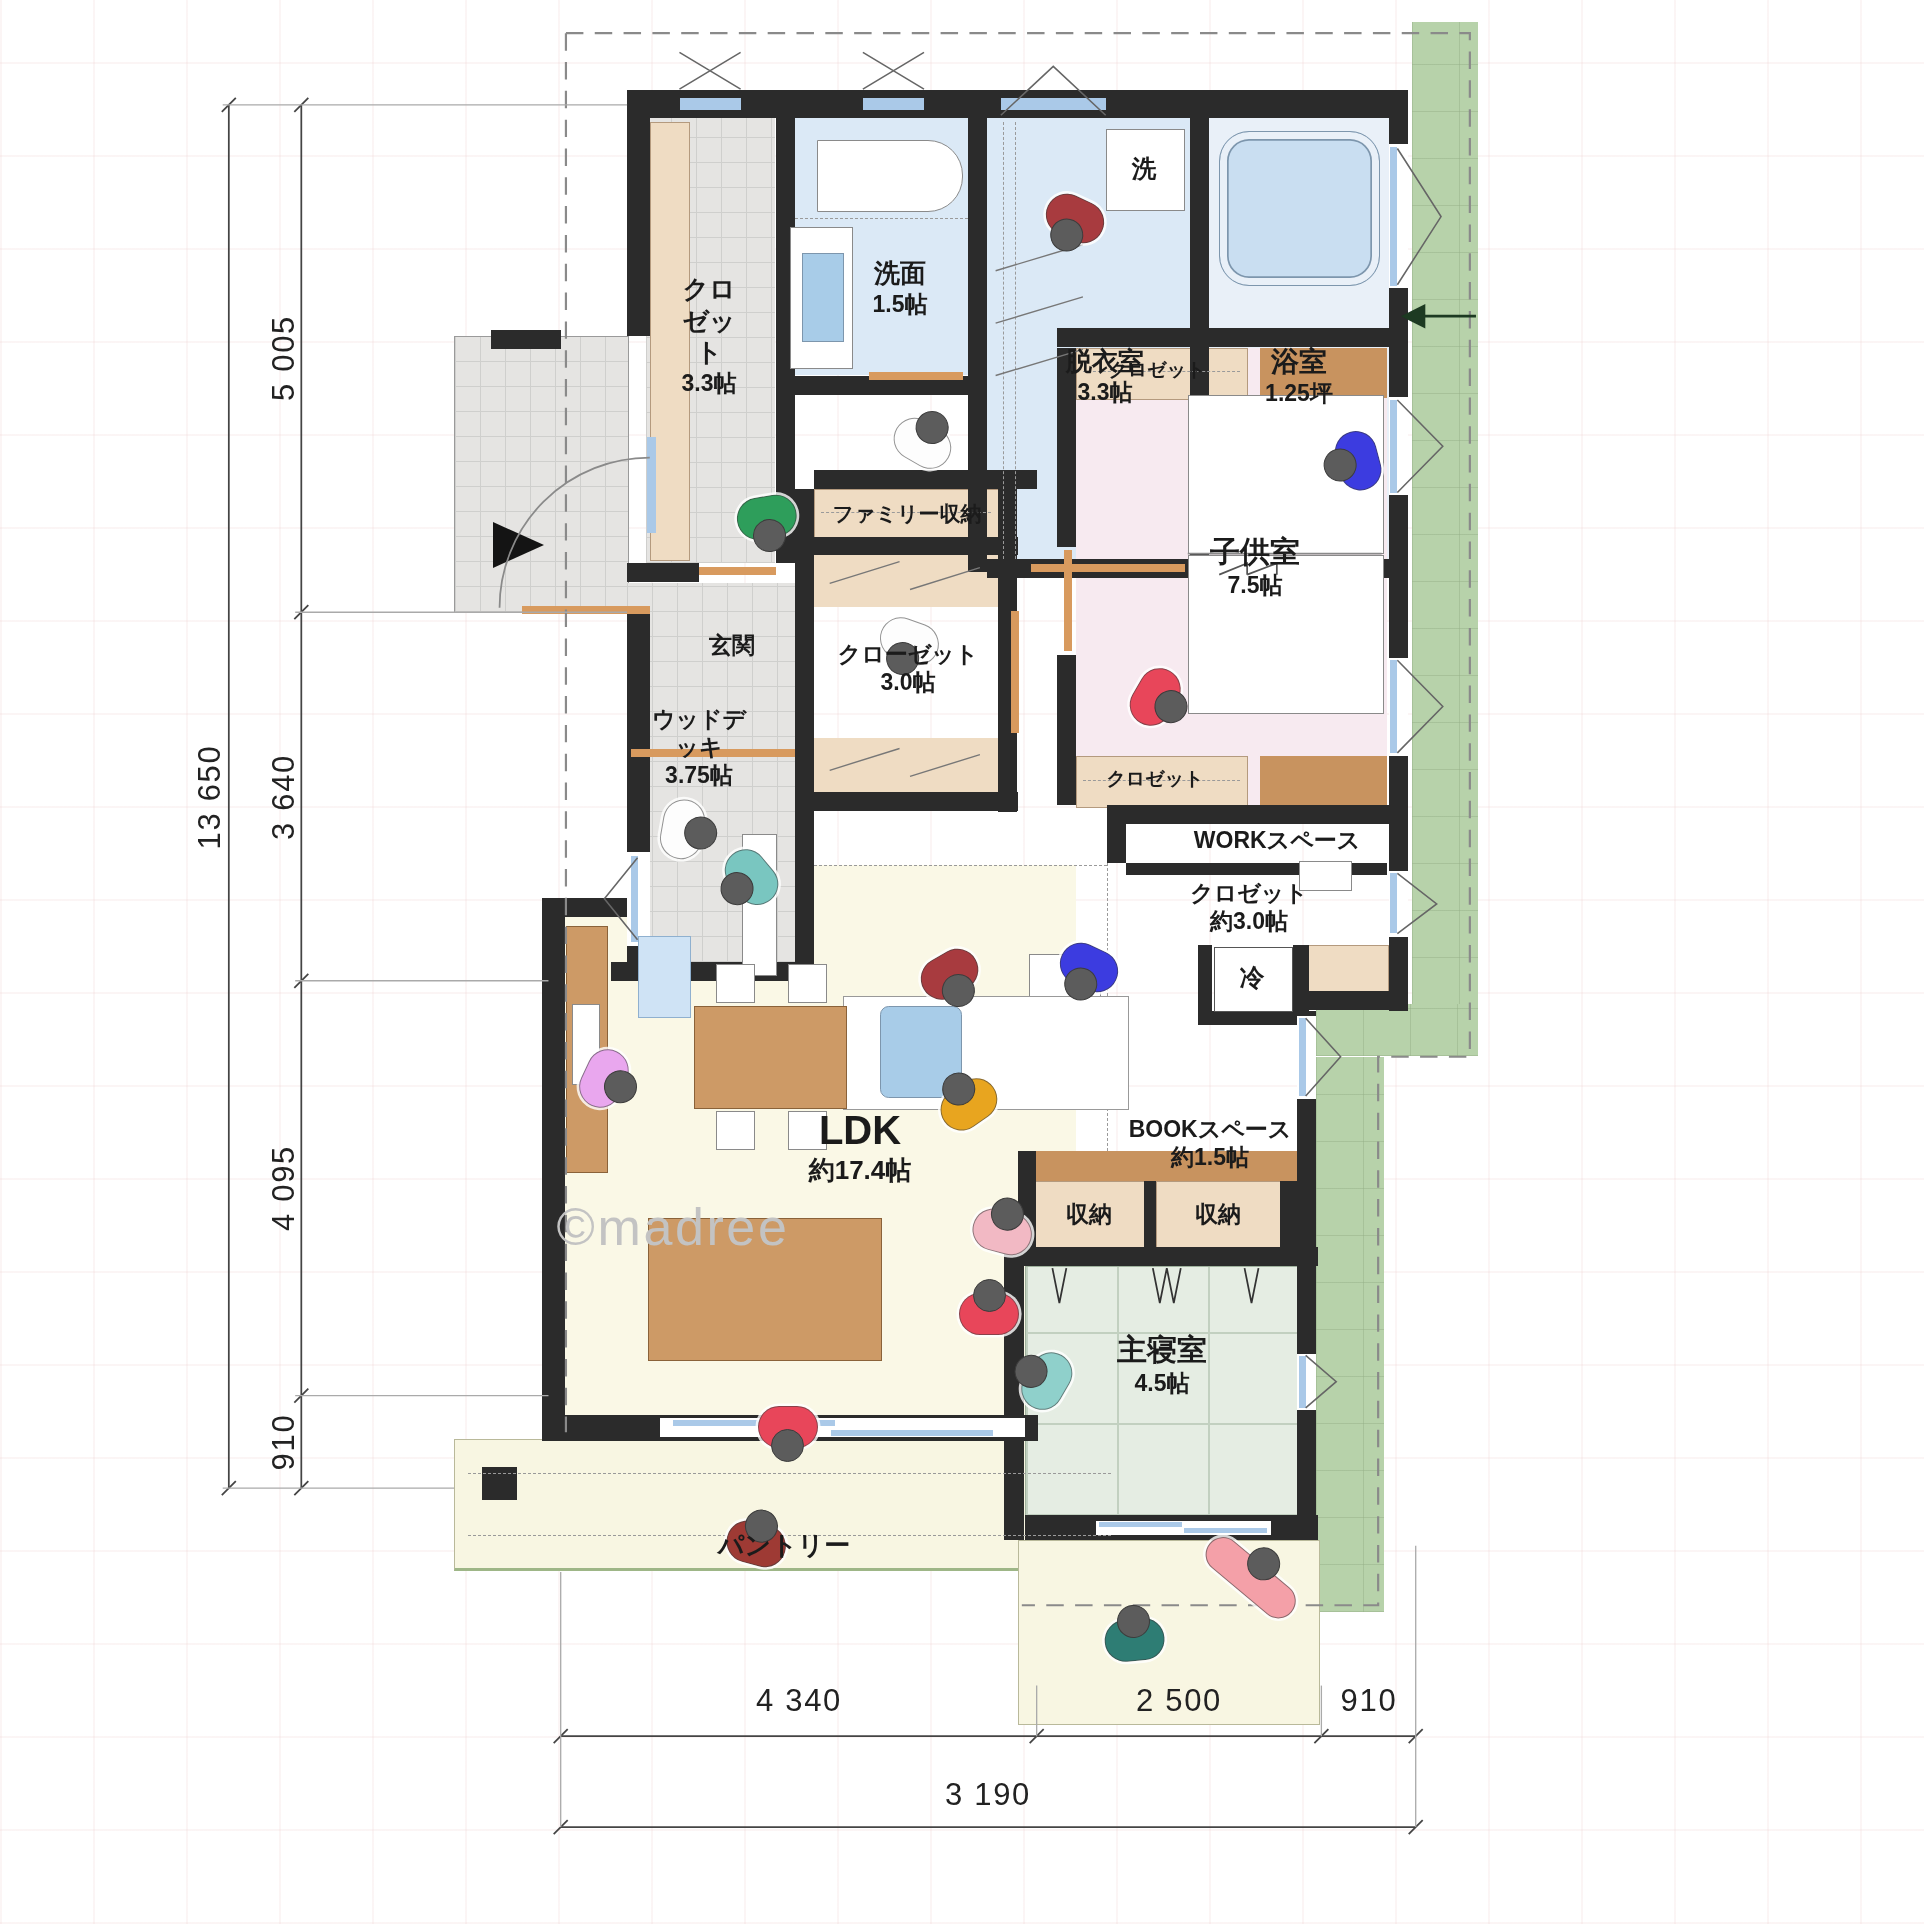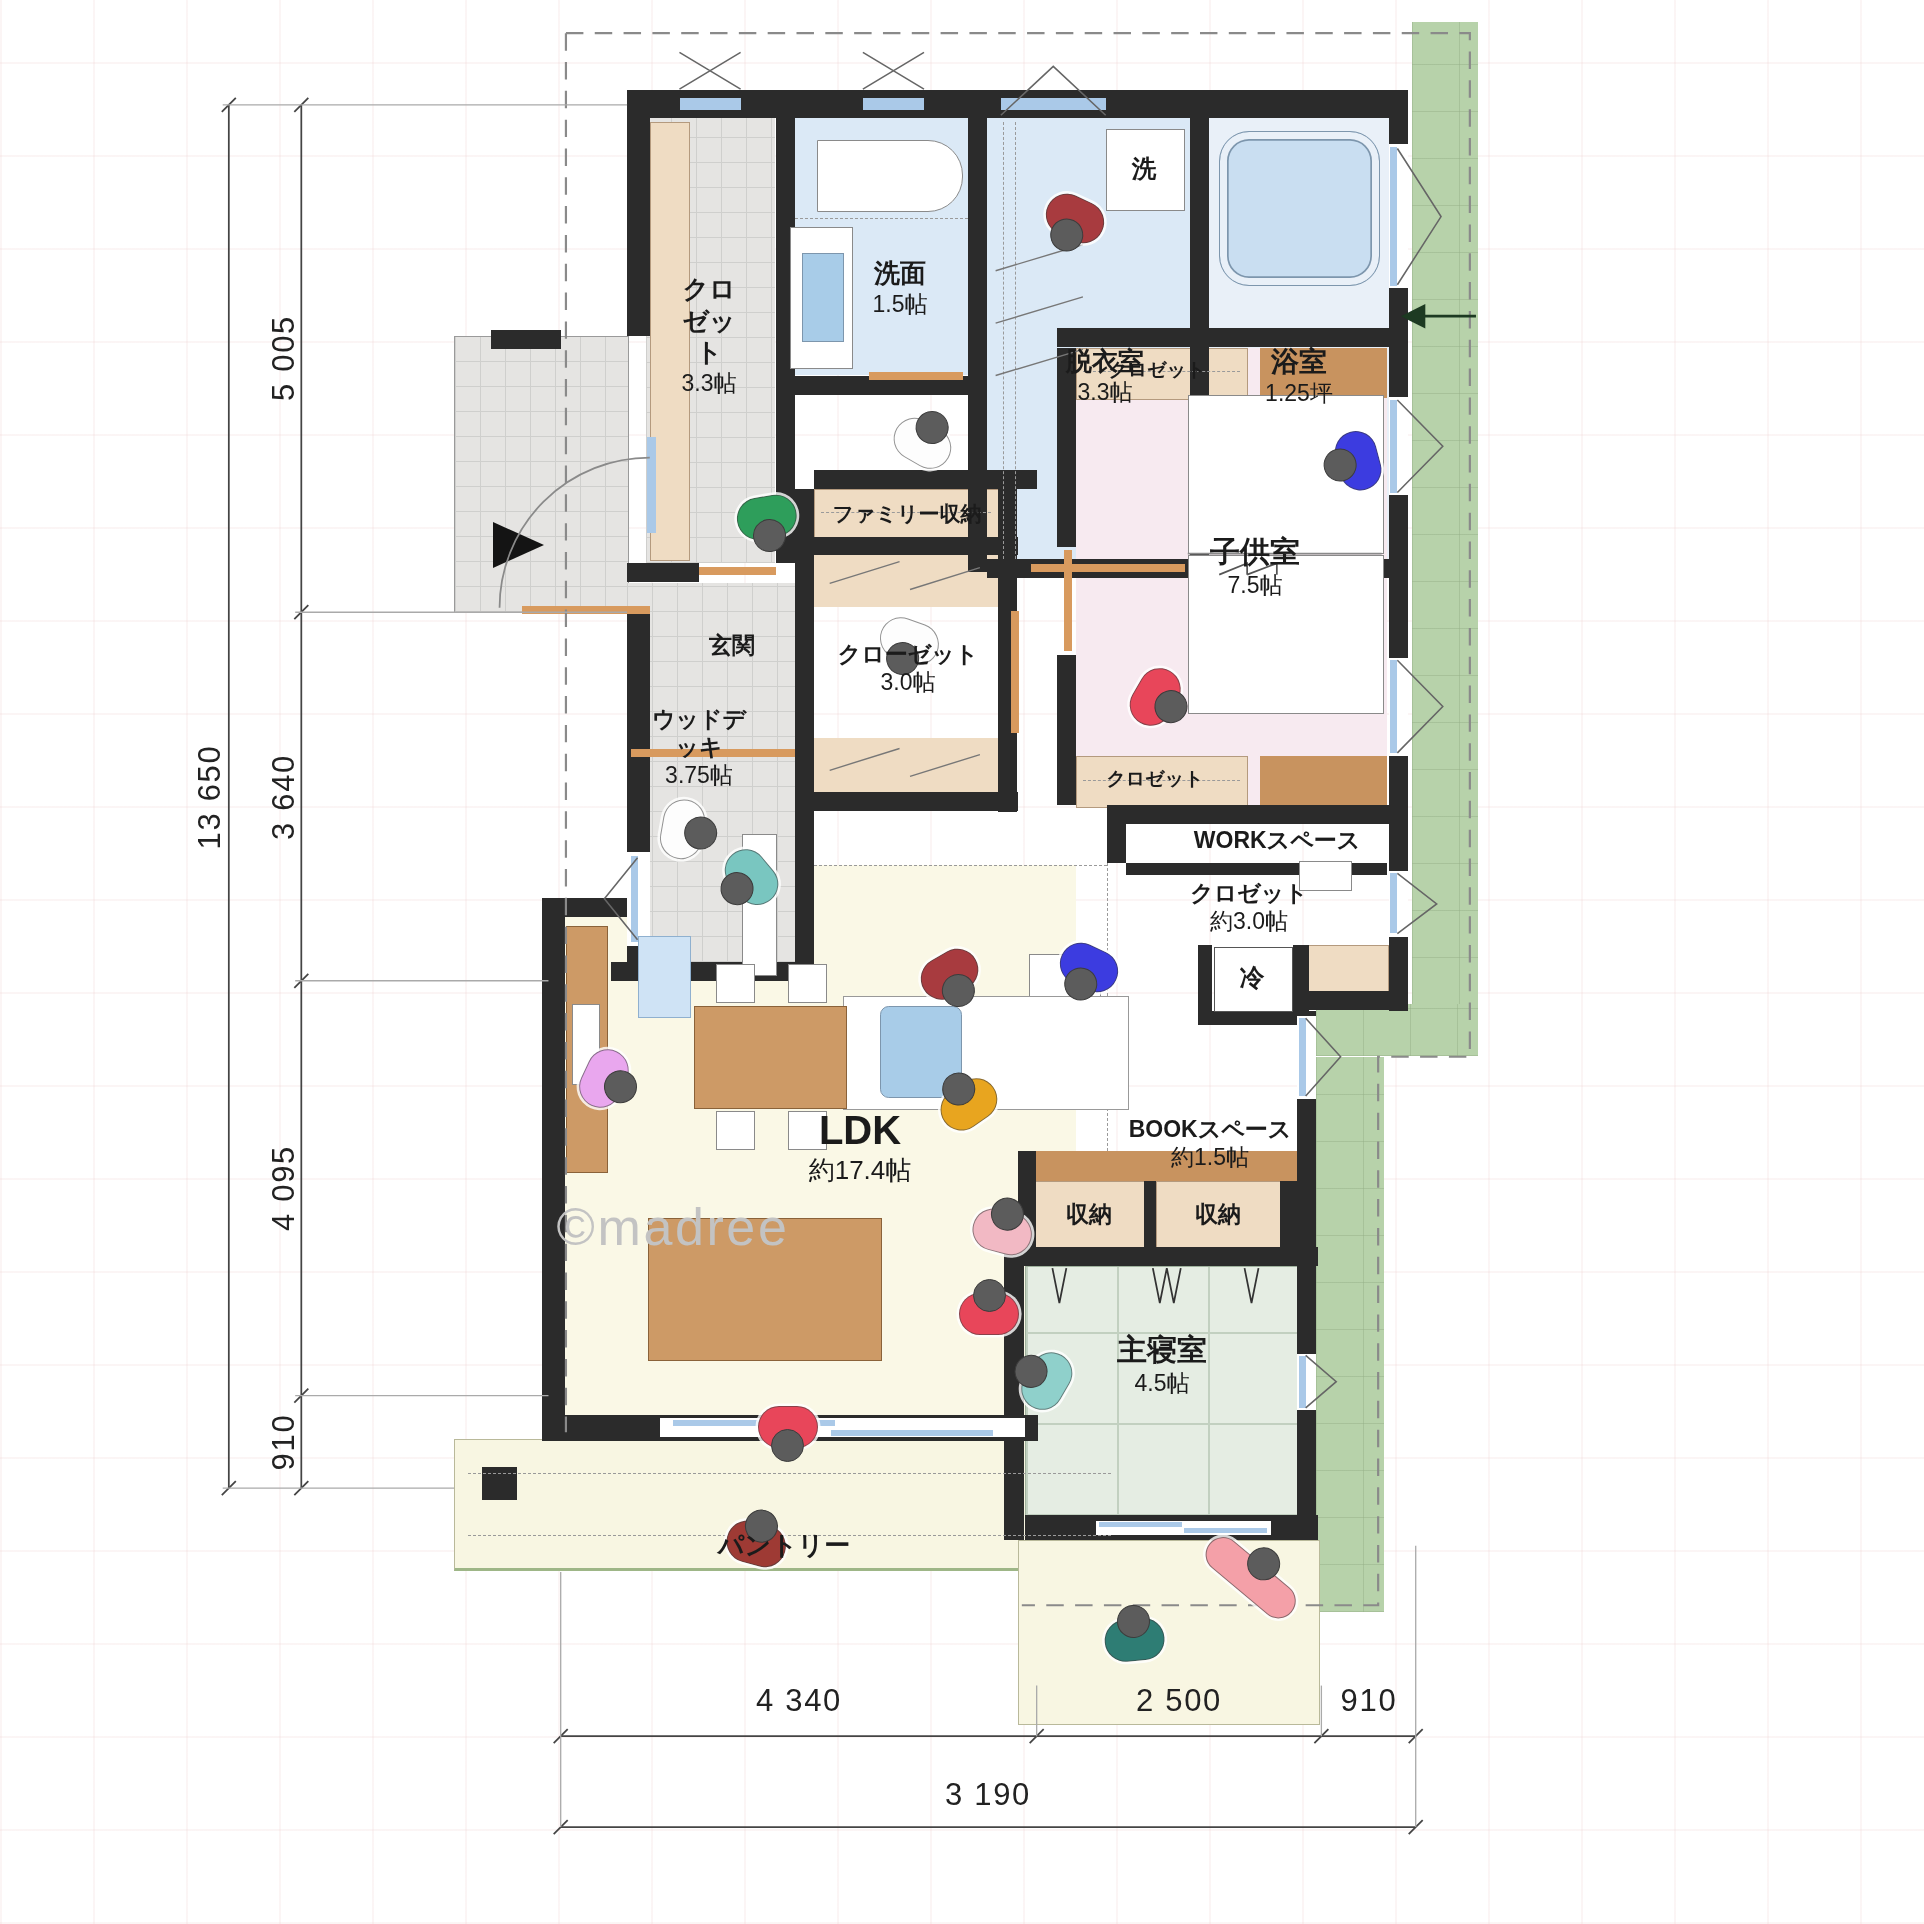--- a/index.html
+++ b/index.html
@@ -28,21 +28,21 @@
   .deckf{background:#f8f6e2;border:0.9px solid #b9b99a;border-bottom:3.5px solid #9eb687;}
   .terrf{background:#f8f6e2;border:0.9px solid #b9b99a;}
   .whitebox{background:#fff;border:1.7px solid #8a8a8a;position:absolute;}
   .win{position:absolute;background:#aac9e8;}
   .wingap{position:absolute;background:#fff;}
   .odoor{position:absolute;background:#d89a5e;}
   .dashH{position:absolute;border-top:1.7px dashed #9a9a9a;}
   .dashV{position:absolute;border-left:1.7px dashed #9a9a9a;}
   .rlabel{position:absolute;transform:translate(-50%,-50%);text-align:center;color:#1b1b1b;
     font-weight:700;line-height:1.22;white-space:nowrap;z-index:30;}
-  .rlabel .sz{display:block;font-size:23px;font-weight:400;}
+  .rlabel .sz{display:block;font-size:23px;font-weight:700;}
   .dim{position:absolute;transform:translate(-50%,-50%);color:#222;font-size:31px;font-weight:500;
     white-space:nowrap;z-index:40;letter-spacing:1.7px;}
   .dimV{transform:translate(-50%,-50%) rotate(-90deg);}
   .person{position:absolute;width:61px;height:56px;margin-left:-31px;margin-top:-28px;z-index:25;}
   .person .pb{position:absolute;left:0.9px;top:14px;width:58px;height:40px;border-radius:23px;
     border:1.7px solid rgba(60,60,60,.55);box-shadow:0 0 0 2.6px rgba(255,255,255,.8);}
   .person .ph{position:absolute;left:15px;top:0;width:31px;height:31px;border-radius:50%;
     background:#5c5c5c;border:1.7px solid #3c3c3c;}
   svg{position:absolute;left:0;top:0;z-index:20;pointer-events:none;}
   .wm{position:absolute;transform:translate(-50%,-50%);color:#c3c3c3;font-size:52px;

